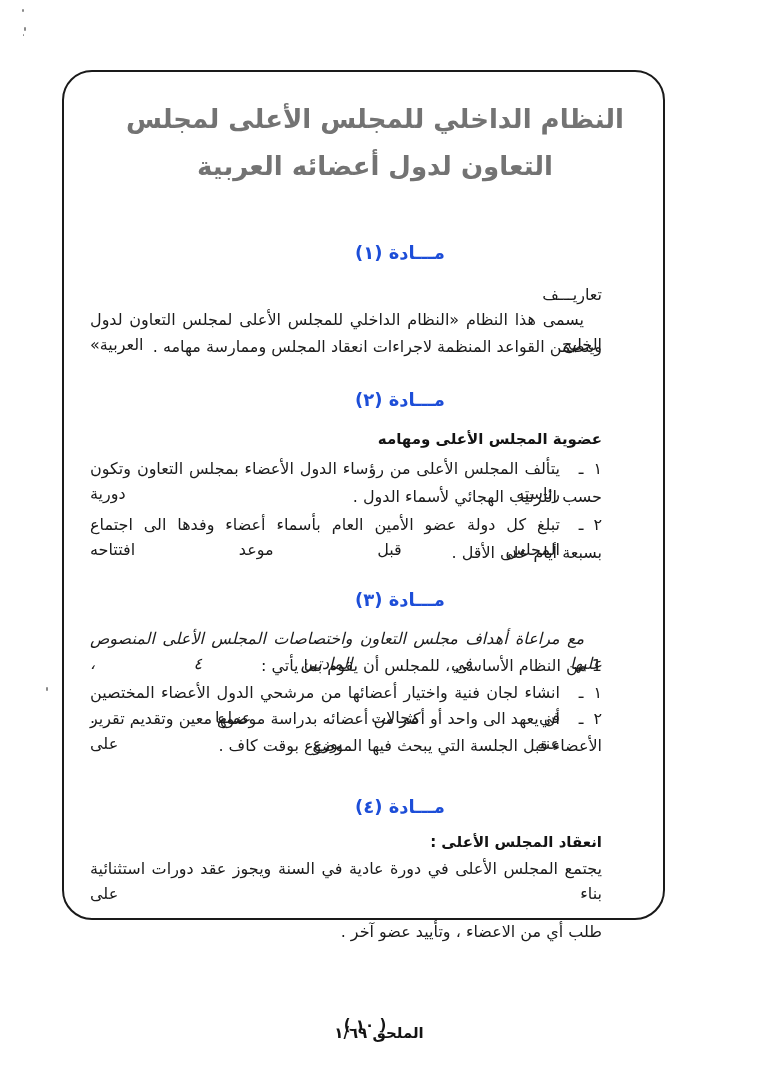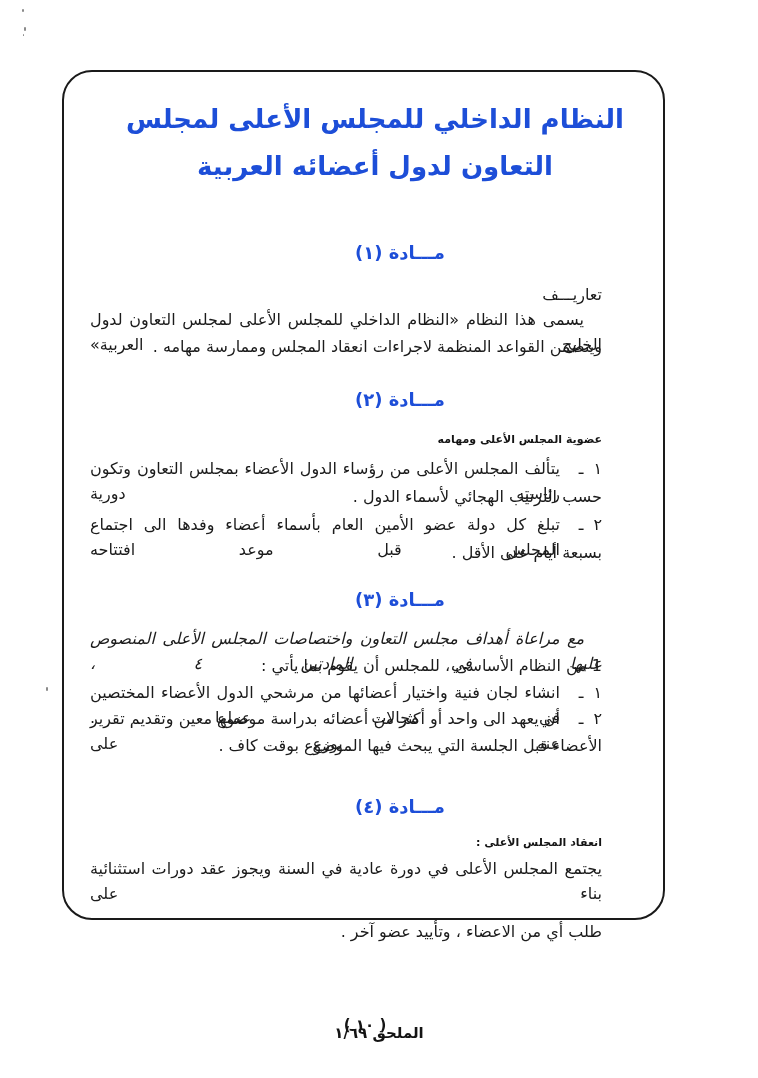--- a/index.html
+++ b/index.html
@@ -9,33 +9,33 @@
     font-family:"DejaVu Sans",sans-serif;
   }
   .abs{position:absolute;direction:rtl;}
   .frame{
     position:absolute;left:62px;top:70px;width:599px;height:846px;
     border:2px solid #1a1a1a;border-radius:30px;background:transparent;
   }
   .speck{position:absolute;background:#8a8a8a;border-radius:1px;}
   .doc-title{
     left:100px;top:96px;width:550px;text-align:center;
-    font-size:26px;font-weight:bold;line-height:47px;color:#1d4ed8;
+    font-size:26px;font-weight:bold;line-height:47px;color:#737373;
   }
   .art-head{
     left:120px;width:560px;text-align:center;
     font-size:18px;font-weight:bold;color:#1d4ed8;line-height:26px;
   }
   .col{left:90px;width:512px;}
   .line{font-size:16px;line-height:25px;color:#1b1b1b;}
   .rt{text-align:right;}
   .ctr{}
   .fill{text-align:justify;text-align-last:justify;}
   .ind{text-indent:18px;}
-  .bold{font-weight:bold;font-size:11px;color:#141414;}
+  .bold{font-weight:bold;font-size:15px;color:#141414;}
   .item{display:flex;}
   .marker{flex:none;width:42px;word-spacing:5px;}
   .marker.wide{width:76px;word-spacing:4px;}
   .itext{flex:1 1 auto;display:block;}
   .cont{padding-right:44px;}
   .footer-line{left:20px;width:718px;text-align:center;font-size:15px;}
   .page-num{left:6px;width:718px;text-align:center;font-size:15px;}
 </style>
 </head>
 <body>

